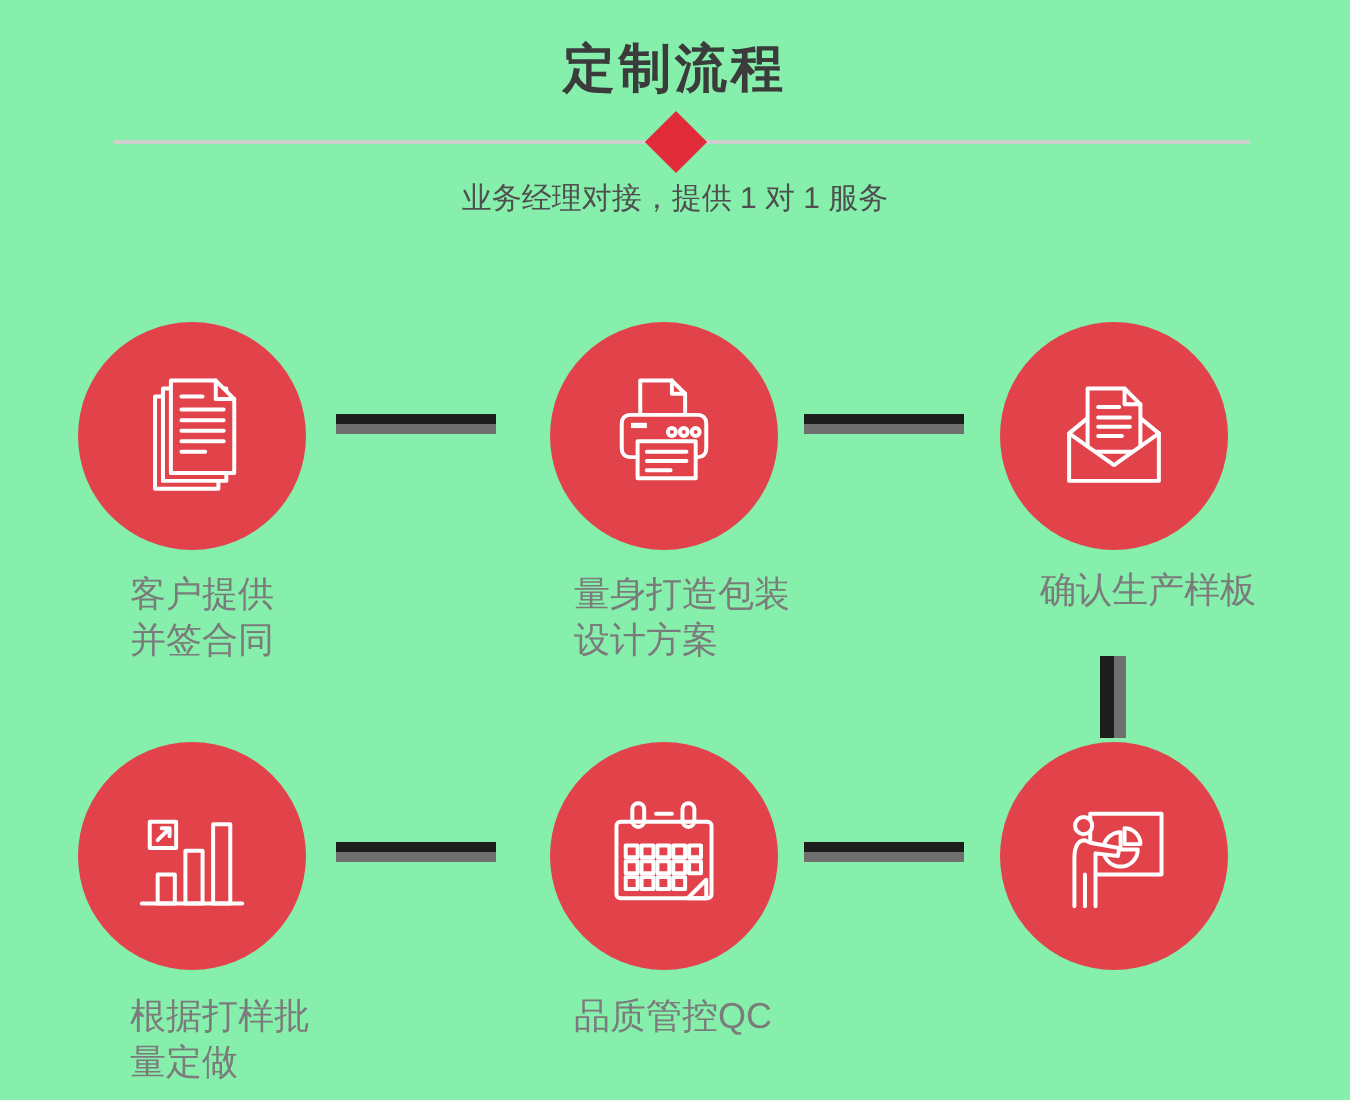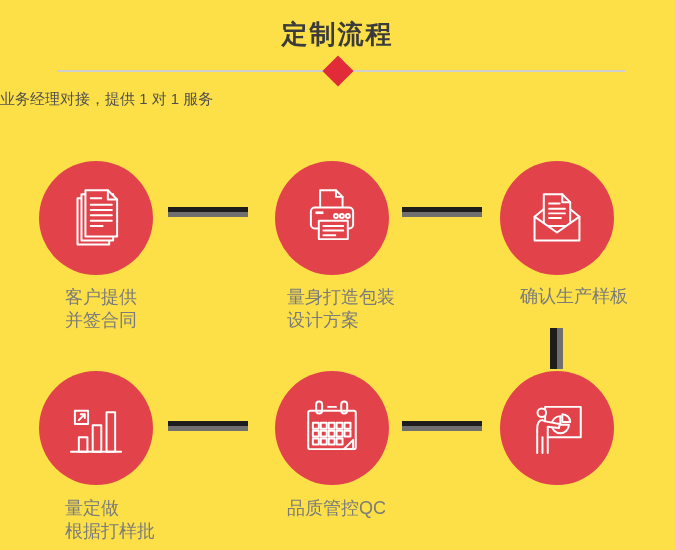--- a/index.html
+++ b/index.html
@@ -1,24 +1,24 @@
 <!DOCTYPE html>
 <html><head>
 <meta charset="utf-8">
 <style>
   html,body{margin:0;padding:0;background:#fff;}
   body{font-family:"Liberation Sans","DejaVu Sans",sans-serif;}
-  .canvas{position:relative;width:675px;height:550px;background:#fde047;overflow:hidden;}
+  .canvas{position:relative;width:675px;height:550px;background:#86efac;overflow:hidden;}
 
   .page-title{position:absolute;left:0;top:17px;width:100%;text-align:center;
     font-size:26px;font-weight:bold;color:#3b3b3b;letter-spacing:2px;}
   .divider{position:absolute;left:57px;top:70px;width:568px;height:2px;background:#cfcfcf;}
   .diamond{position:absolute;left:327px;top:60px;width:22px;height:22px;background:#e22b39;
     transform:rotate(45deg);}
-  .subtitle{position:absolute;left:0;top:90px;width:100%;
+  .subtitle{position:absolute;left:0;top:90px;width:100%;text-align:center;
     font-size:15px;color:#4f4f4f;}
 
   .circle{position:absolute;width:114px;height:114px;border-radius:50%;background:#e2434b;
     display:flex;align-items:center;justify-content:center;}
   .circle svg{width:66px;height:66px;}
 
   .step-label{position:absolute;font-size:18px;line-height:23px;color:#7b7b7b;white-space:nowrap;}
   .step-label span{display:block;}
 
   .hconn{position:absolute;width:80px;height:10px;}
@@ -163,20 +163,20 @@
     <span>并签合同</span>
   </div>
   <div class="step-label" id="l1">
     <span>量身打造包装</span>
     <span>设计方案</span>
   </div>
   <div class="step-label" id="l2">
     <span>确认生产样板</span>
   </div>
   <div class="step-label" id="l3">
+    <span>根据打样批</span>
     <span>量定做</span>
-    <span>根据打样批</span>
   </div>
   <div class="step-label" id="l4">
     <span>品质管控QC</span>
   </div>
 
 </div>
 
 </body></html>

